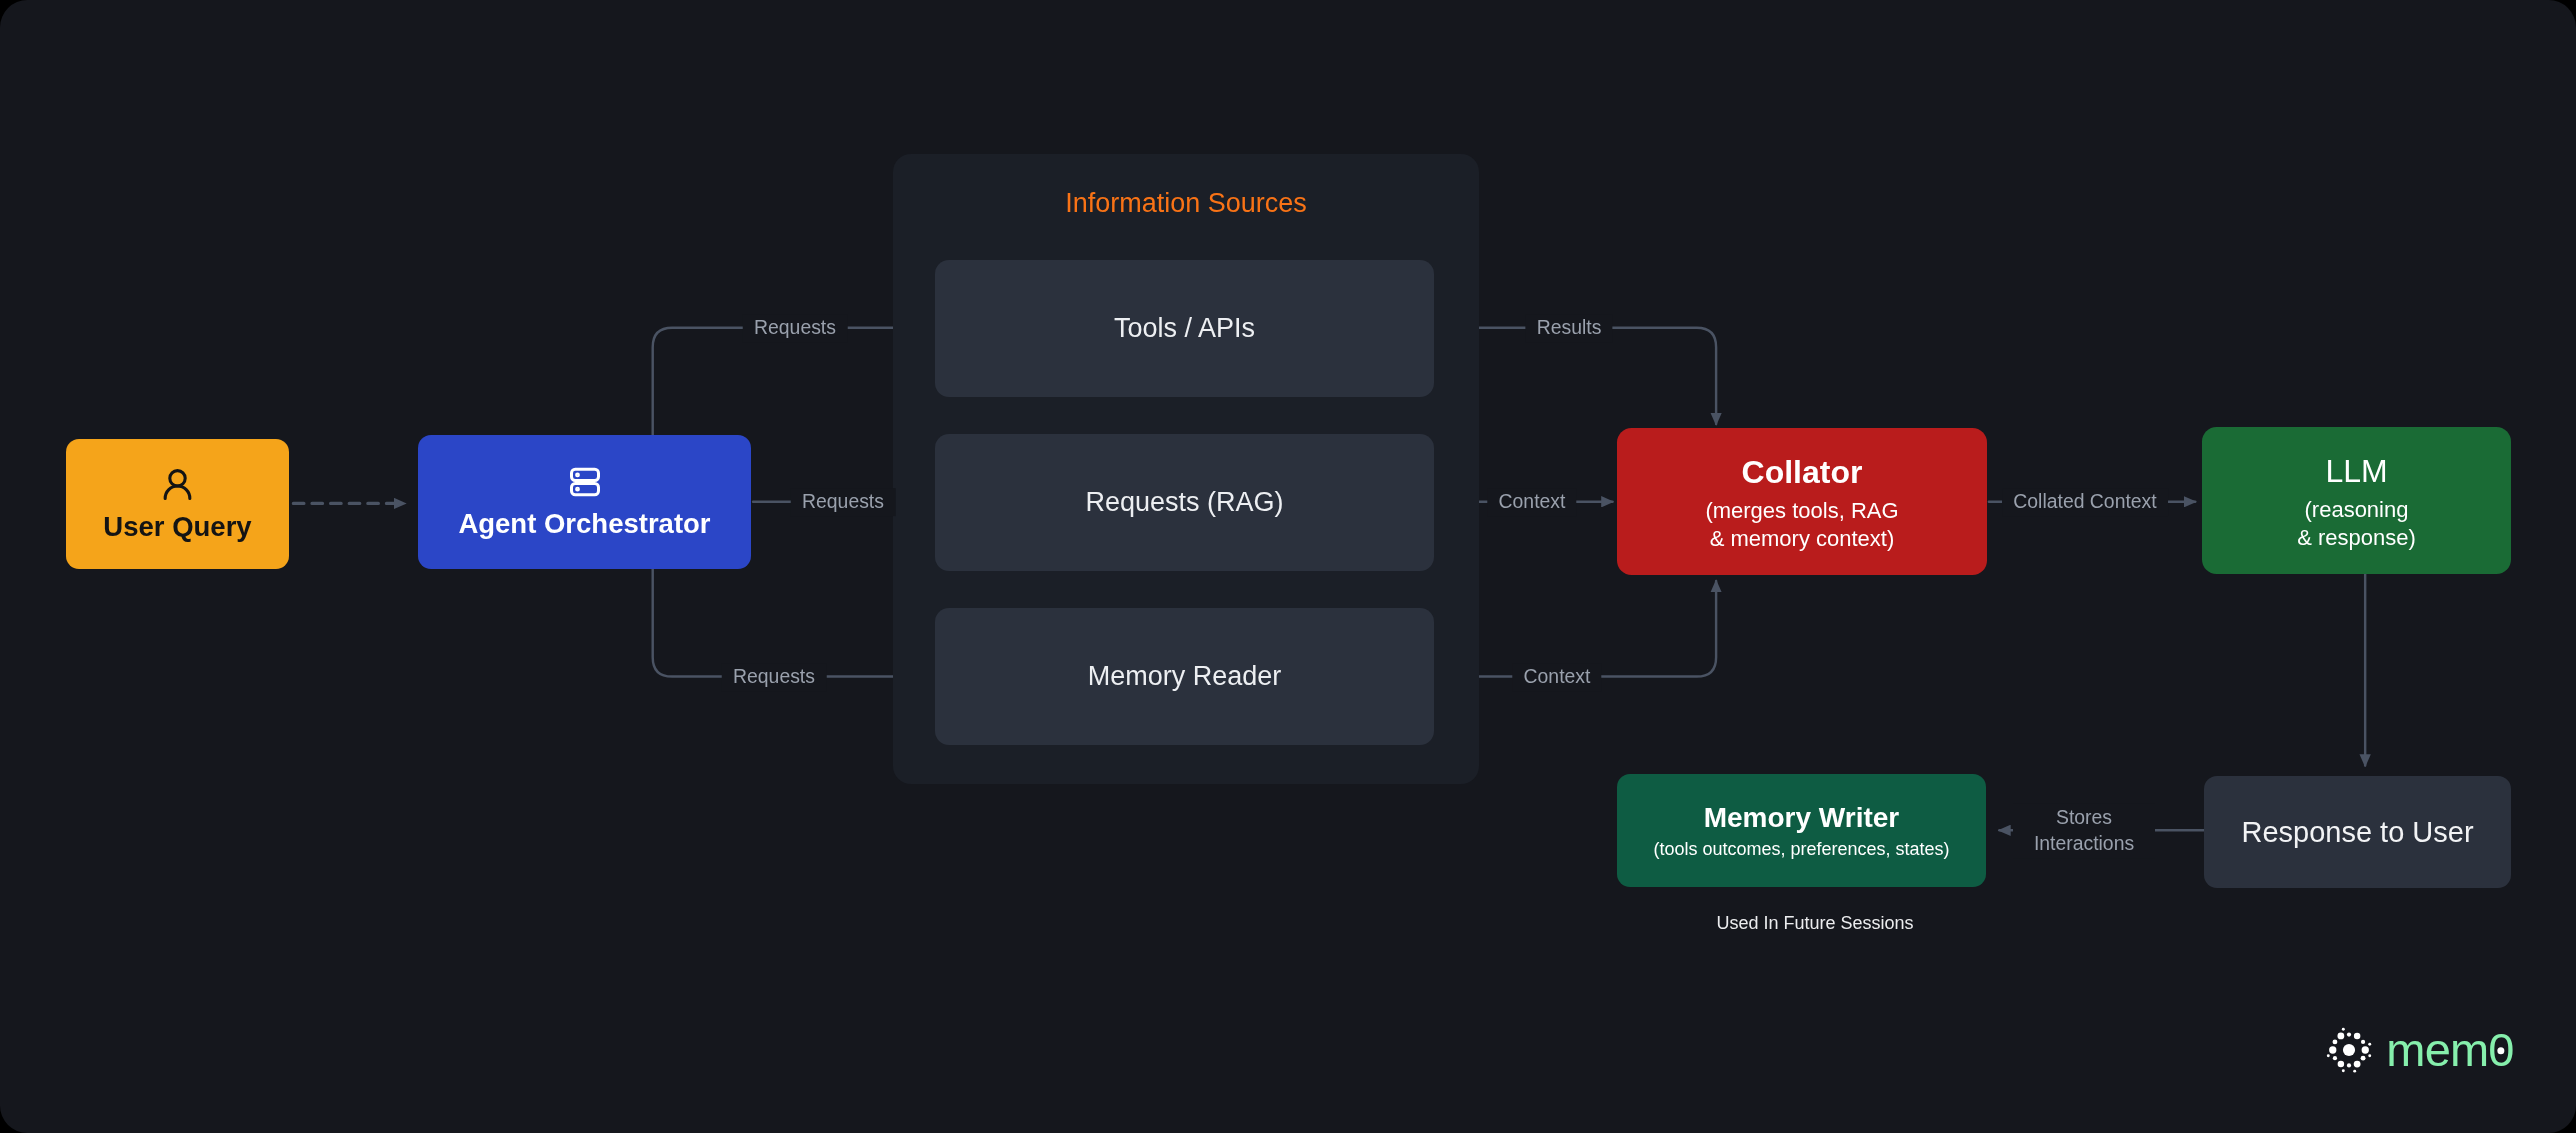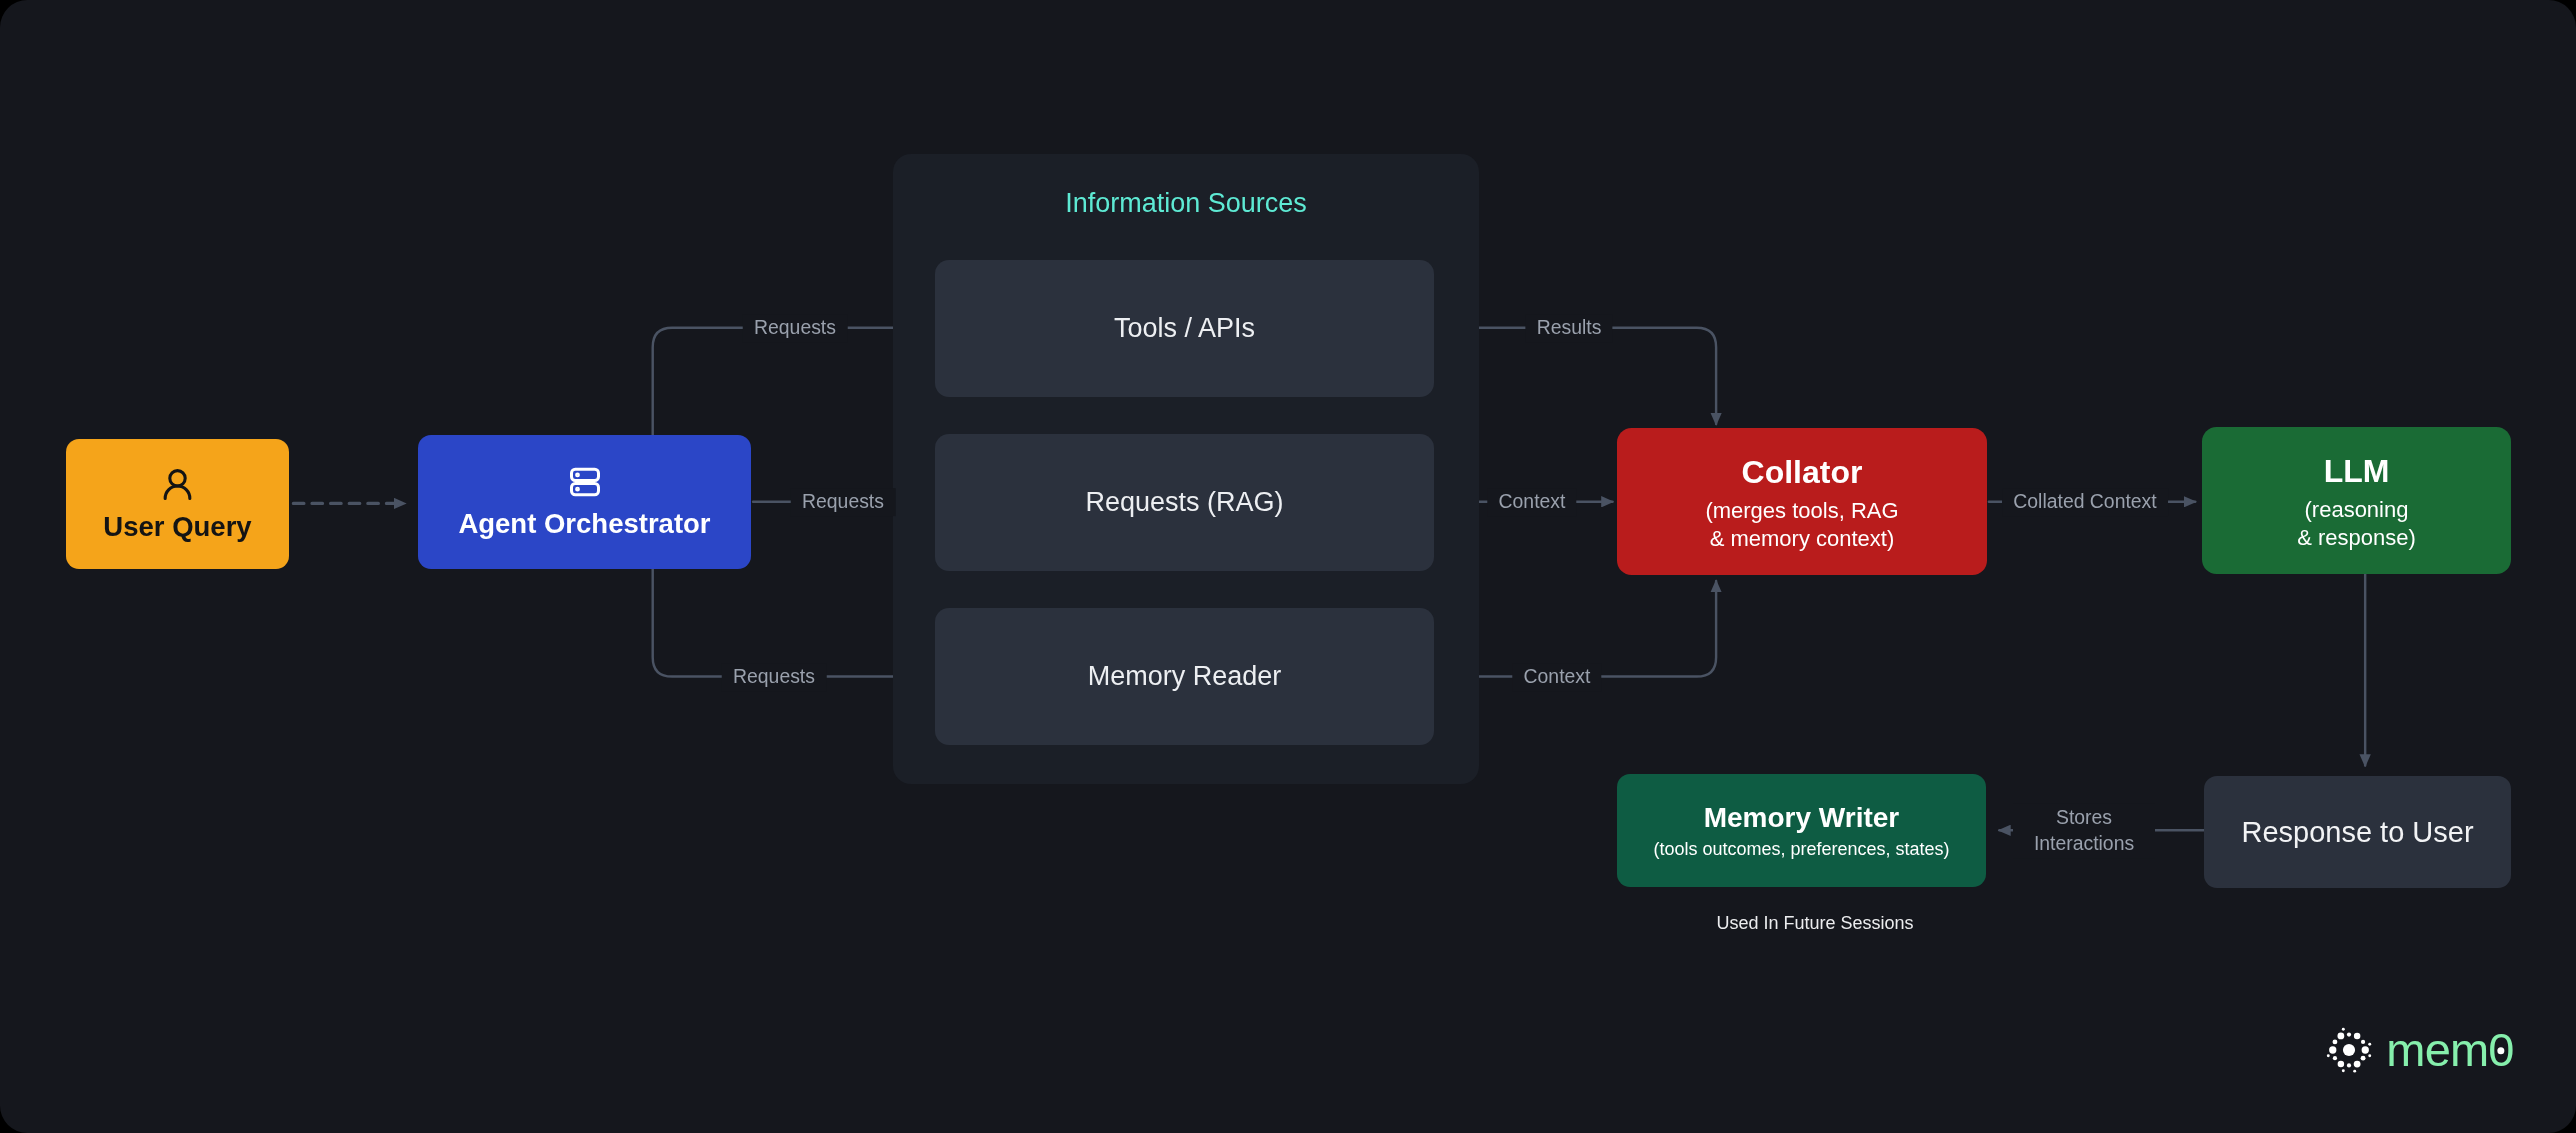--- a/index.html
+++ b/index.html
@@ -27,39 +27,39 @@
   .orchestrator{left:418px;top:435px;width:333px;height:134px;border-radius:13px;
     background:#2B46C7;color:#FFFFFF;gap:8px;}
   .orchestrator .title{font-size:27.5px;font-weight:700;}
 
   .panel{
     position:absolute;left:893px;top:154px;width:586px;height:630px;
     background:#1B1F27;border-radius:18px;
   }
   .panel-title{
     position:absolute;left:0;right:0;top:34px;text-align:center;
-    color:#5eead4;font-size:27px;font-weight:500;
+    color:#f97316;font-size:27px;font-weight:500;
   }
   .src-box{
     position:absolute;left:42px;width:499px;height:137px;border-radius:14px;
     background:#2B313D;color:#EDEFF2;display:flex;align-items:center;justify-content:center;
     font-size:27px;font-weight:500;
   }
   .src-tools{top:106px;}
   .src-retriever{top:280px;}
   .src-memory{top:454px;}
 
   .collator{left:1617px;top:428px;width:370px;height:147px;border-radius:14.6px;
     background:#b91c1c;color:#fff;gap:6.5px;padding-top:3.2px;}
   .collator .title{font-size:32px;font-weight:700;}
   .collator .sub{font-size:22px;line-height:1.25;}
 
   .llm{left:2202px;top:427px;width:309px;height:147px;border-radius:14.6px;
     background:#1A6B35;color:#fff;gap:6.5px;padding-top:3.2px;}
-  .llm .title{font-size:32px;font-weight:700;}
+  .llm .title{font-size:32px;font-weight:400;}
   .llm .sub{font-size:22px;line-height:1.25;}
 
   .memory-writer{left:1617px;top:774px;width:369px;height:113px;border-radius:13px;
     background:#0E5C43;color:#fff;gap:5px;}
   .memory-writer .title{font-size:28px;font-weight:700;}
   .memory-writer .sub{font-size:18px;}
 
   .response{left:2204px;top:776px;width:307px;height:112px;border-radius:13px;
     background:#2B313D;color:#F2F3F5;font-size:29px;font-weight:500;}
 

